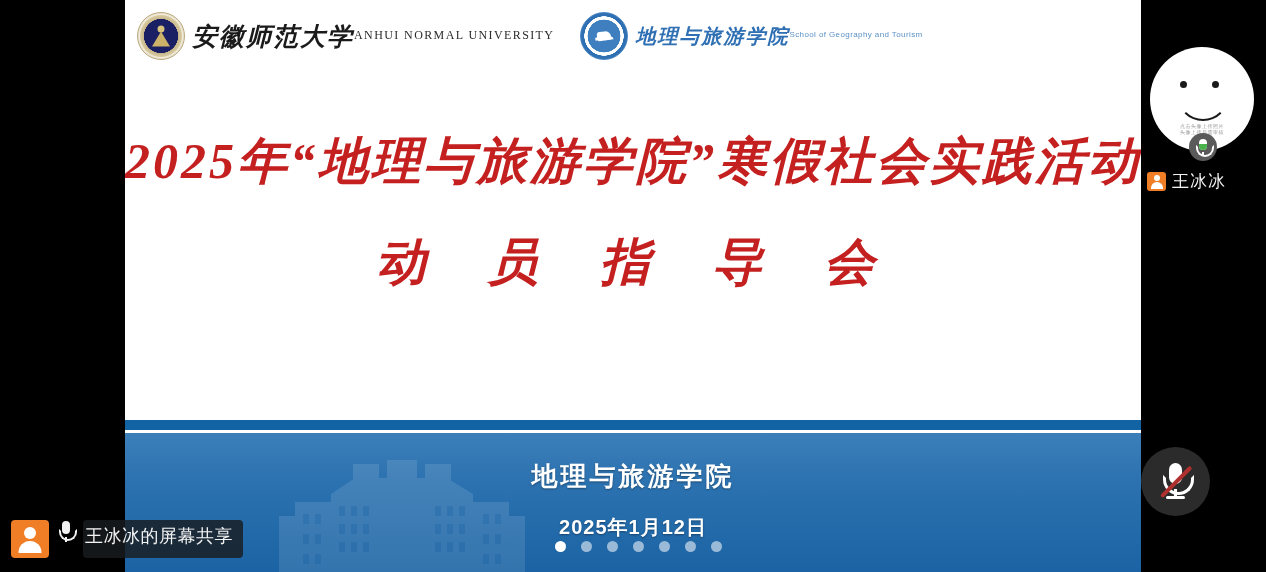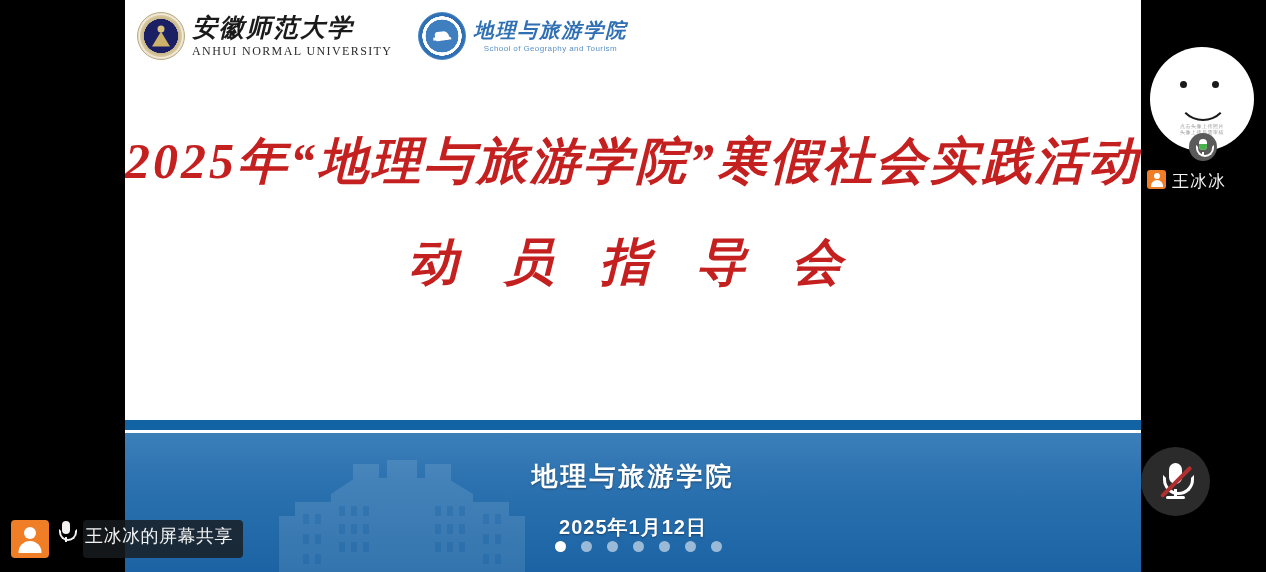--- a/index.html
+++ b/index.html
@@ -77,21 +77,21 @@
   }
   .seal-sgt::before{
     content:"";
     position:absolute; left:50%; top:50%;
     transform:translate(-50%,-50%) rotate(-8deg);
     width:14px;height:9px;border-radius:3px 6px 2px 2px;
     background:#ffffff;
     box-shadow: -5px 2px 0 -3px #ffffff, 5px 3px 0 -3px #ffffff;
   }
 
-  .logo-text { display: flex; flex-direction: column; line-height: 1; }
+  .logo-text { display: flex; line-height: 1; }
   .logo-cn {
     font-family: "Liberation Serif", "DejaVu Serif", serif;
     font-weight: bold;
     font-style: italic;
     letter-spacing: 2px;
     color: #1a1a1a;
   }
   .logo-cn-anu { font-size: 25px; }
   .logo-cn-sgt { font-size: 20px; color: #2f6fb3; }
   .logo-en {
@@ -113,21 +113,21 @@
     font-family: "Liberation Serif", "DejaVu Serif", serif;
     font-size: 50px;
     font-weight: bold;
     font-style: italic;
     color: #c42020;
     letter-spacing: 3px;
     white-space: nowrap;
     line-height: 1.25;
   }
   .title-line2 {
-    font-family: Liberation Sans, sans-serif;
+    font-family: Liberation Mono, monospace;
     font-size: 50px;
     font-weight: bold;
     font-style: italic;
     color: #c42020;
     letter-spacing: 16px;
     margin-top: 36px;
     white-space: nowrap;
   }
 
   
@@ -275,20 +275,21 @@
     position: absolute;
     left: 13px; top: 19px;
     width: 2px; height: 4px;
     background: #ffffff;
   }
   .name-row {
     position: absolute;
     left: 6px;
     top: 170px;
     display: flex;
+    align-items: center;
     gap: 6px;
   }
   .person-chip {
     width: 19px; height: 19px;
     border-radius: 3px;
     background: #f07e26;
     position: relative;
     flex: 0 0 auto;
   }
   .person-chip::before {

